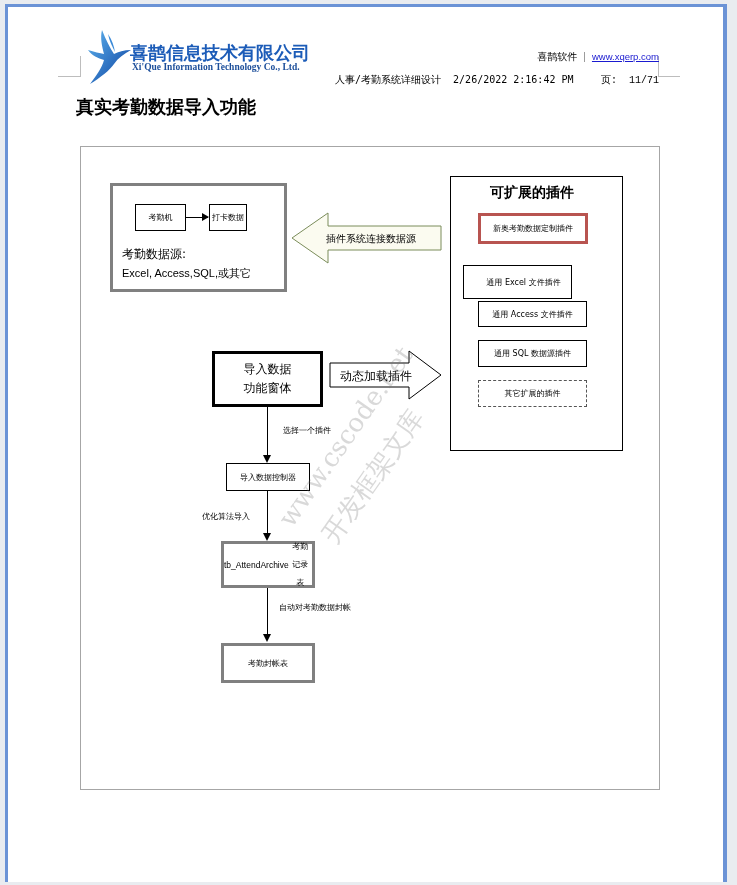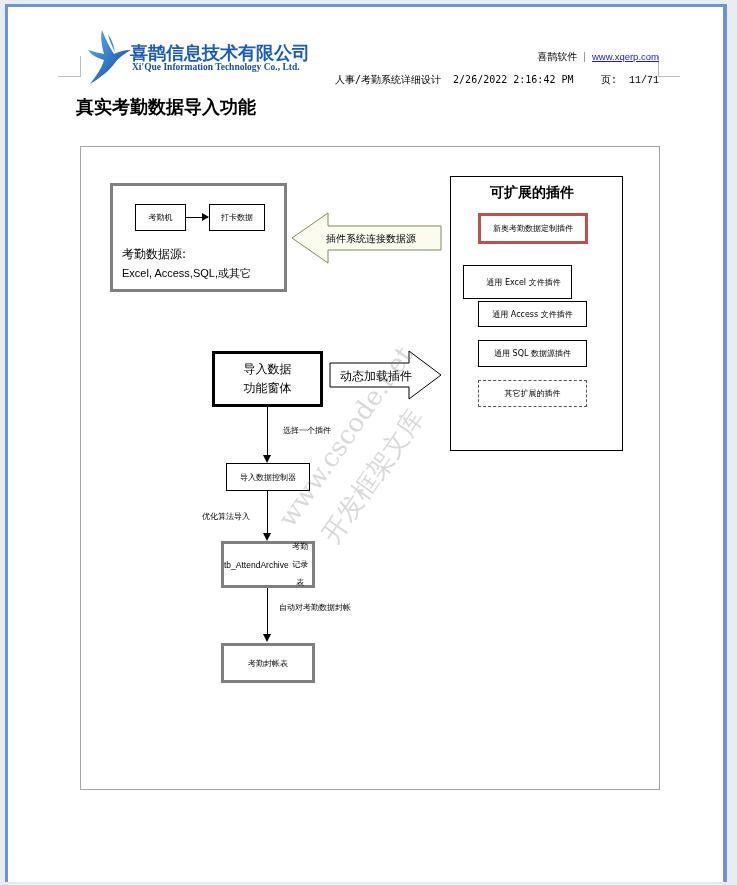--- a/index.html
+++ b/index.html
@@ -108,21 +108,21 @@
 <div class="hdr-page"><span>页:</span>  <span>11/71</span></div>
 
 <div class="title">真实考勤数据导入功能</div>
 
 <div class="frame"></div>
 
 <div class="box gray3" style="left:110px;top:183px;width:177px;height:109px;display:block;"></div>
 <div class="box black1 small" style="left:135px;top:204px;width:51px;height:27px;">考勤机</div>
 <div class="abs" style="left:186px;top:217px;width:22px;height:1px;background:#000;"></div>
 <div class="abs" style="left:202px;top:213px;width:0;height:0;border-top:4px solid transparent;border-bottom:4px solid transparent;border-left:7px solid #000;"></div>
-<div class="box black1 small" style="left:209px;top:204px;width:56px;height:27px;">打卡数据</div>
+<div class="box black1 small" style="left:209px;top:204px;width:38px;height:27px;">打卡数据</div>
 <div class="label" style="left:122px;top:246px;font-size:12px;">考勤数据源:</div>
 <div class="label" style="left:122px;top:266px;font-size:11px;font-family:'Liberation Sans',sans-serif;">Excel, Access,SQL,或其它</div>
 
 <div class="abs" style="left:291px;top:212px;width:151px;height:52px;">
   <svg width="151" height="52" viewBox="0 0 151 52">
     <polygon points="1,26 37,1 37,14 150,14 150,38 37,38 37,51" fill="#fbfbf0" stroke="#7a8c5a" stroke-width="1"></polygon>
   </svg>
 </div>
 <div class="label" style="left:326px;top:232px;font-size:10px;">插件系统连接数据源</div>
 

